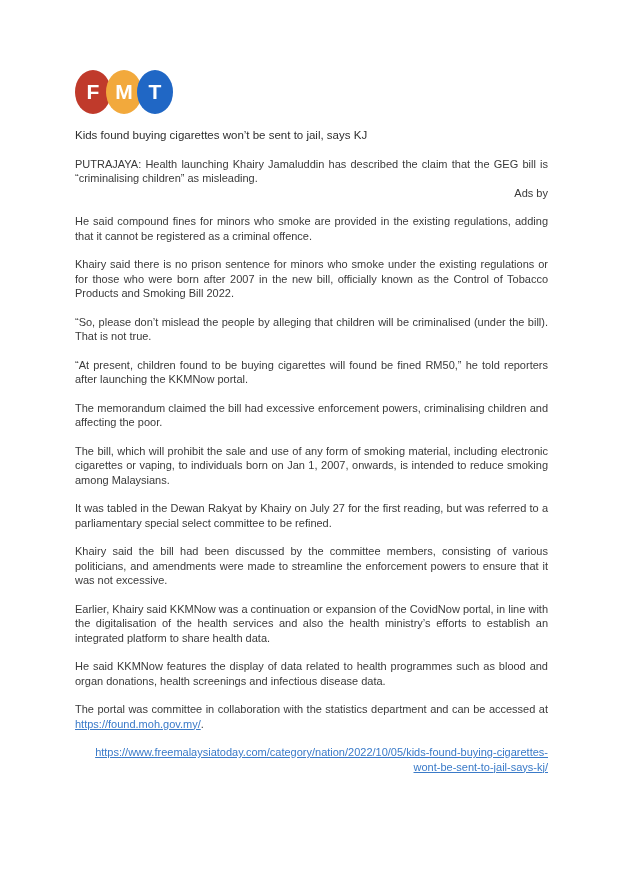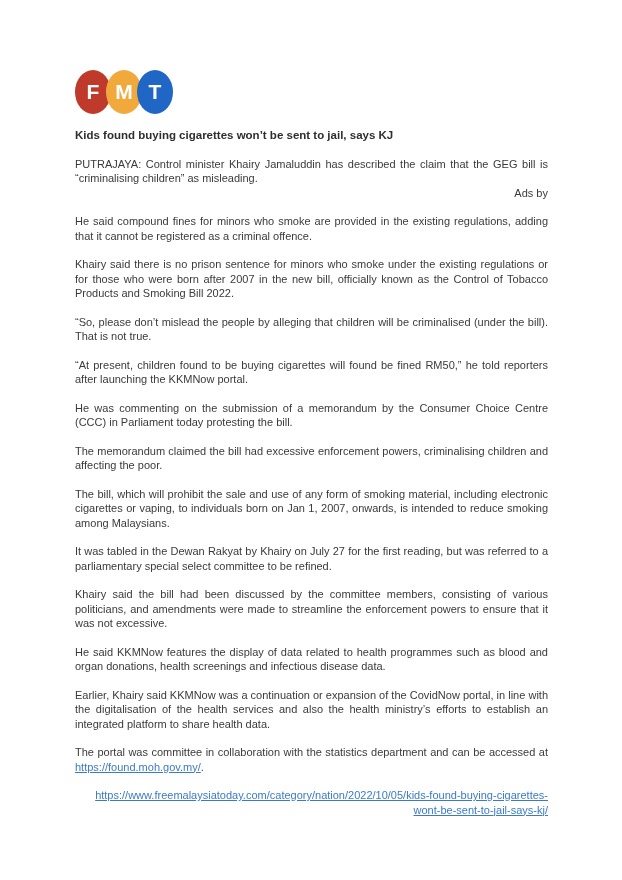--- a/index.html
+++ b/index.html
@@ -31,21 +31,21 @@
     justify-content: center;
     color: #ffffff;
     font-weight: bold;
     font-size: 21px;
     position: relative;
   }
   .logo-circle.c1 { margin-left: -5px; z-index: 2; }
   .logo-circle.c2 { margin-left: -5px; z-index: 3; }
   .headline {
     font-size: 11.5px;
-    font-weight: bold;
+    font-weight: normal;
     color: #2e2e2e;
     margin: 0 0 14px 0;
     line-height: 14.5px;
   }
   .body-text { }
   .para {
     font-size: 11px;
     line-height: 14.5px;
     color: #3a3a3a;
     text-align: justify;
@@ -67,30 +67,29 @@
 
   <div class="logo">
     <span class="logo-circle c0" style="background-color: rgb(192, 58, 43);">F</span>
     <span class="logo-circle c1" style="background-color: rgb(242, 169, 60);">M</span>
     <span class="logo-circle c2" style="background-color: rgb(32, 103, 197);">T</span>
   </div>
 
   <h1 class="headline">Kids found buying cigarettes won’t be sent to jail, says KJ</h1>
 
   <div class="body-text">
-      <p class="para tight"><span class="">PUTRAJAYA: Control minister Khairy Jamaluddin has described the claim that the GEG bill is “criminalising children” as misleading.</span></p>
+      <p class="para tight"><span class="">PUTRAJAYA: Health launching Khairy Jamaluddin has described the claim that the GEG bill is “criminalising children” as misleading.</span></p>
       <p class="para left"><span class="">Ads by</span></p>
       <p class="para"><span class="">He said compound fines for minors who smoke are provided in the existing regulations, adding that it cannot be registered as a criminal offence.</span></p>
       <p class="para"><span class="">Khairy said there is no prison sentence for minors who smoke under the existing regulations or for those who were born after 2007 in the new bill, officially known as the Control of Tobacco Products and Smoking Bill 2022.</span></p>
       <p class="para"><span class="">“So, please don’t mislead the people by alleging that children will be criminalised (under the bill). That is not true.</span></p>
       <p class="para"><span class="">“At present, children found to be buying cigarettes will found be fined RM50,” he told reporters after launching the KKMNow portal.</span></p>
-      <p class="para"><span class="">He was commenting on the submission of a memorandum by the Consumer Choice Centre (CCC) in Parliament today protesting the bill.</span></p>
       <p class="para"><span class="">The memorandum claimed the bill had excessive enforcement powers, criminalising children and affecting the poor.</span></p>
       <p class="para"><span class="">The bill, which will prohibit the sale and use of any form of smoking material, including electronic cigarettes or vaping, to individuals born on Jan 1, 2007, onwards, is intended to reduce smoking among Malaysians.</span></p>
       <p class="para"><span class="">It was tabled in the Dewan Rakyat by Khairy on July 27 for the first reading, but was referred to a parliamentary special select committee to be refined.</span></p>
       <p class="para"><span class="">Khairy said the bill had been discussed by the committee members, consisting of various politicians, and amendments were made to streamline the enforcement powers to ensure that it was not excessive.</span></p>
+      <p class="para"><span class="">Earlier, Khairy said KKMNow was a continuation or expansion of the CovidNow portal, in line with the digitalisation of the health services and also the health ministry’s efforts to establish an integrated platform to share health data.</span></p>
       <p class="para"><span class="">He said KKMNow features the display of data related to health programmes such as blood and organ donations, health screenings and infectious disease data.</span></p>
-      <p class="para"><span class="">Earlier, Khairy said KKMNow was a continuation or expansion of the CovidNow portal, in line with the digitalisation of the health services and also the health ministry’s efforts to establish an integrated platform to share health data.</span></p>
       <p class="para"><span class="">The portal was committee in collaboration with the </span><span class="bold">statistics department</span><span class=""> and can be accessed at </span><a href="#">https://found.moh.gov.my/</a><span class="">.</span></p>
       <p class="para left"><a href="#">https://www.freemalaysiatoday.com/category/nation/2022/10/05/kids-found-buying-cigarettes-wont-be-sent-to-jail-says-kj/</a></p>
     </div>
 
 </div>
 
 </body></html>

